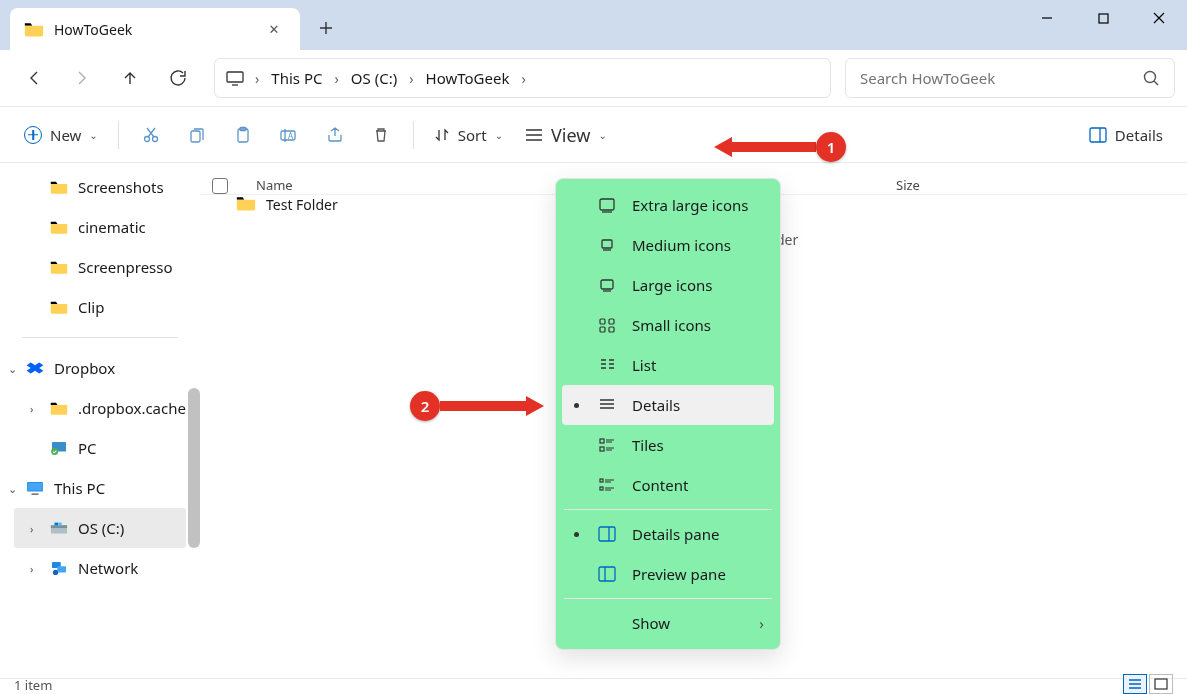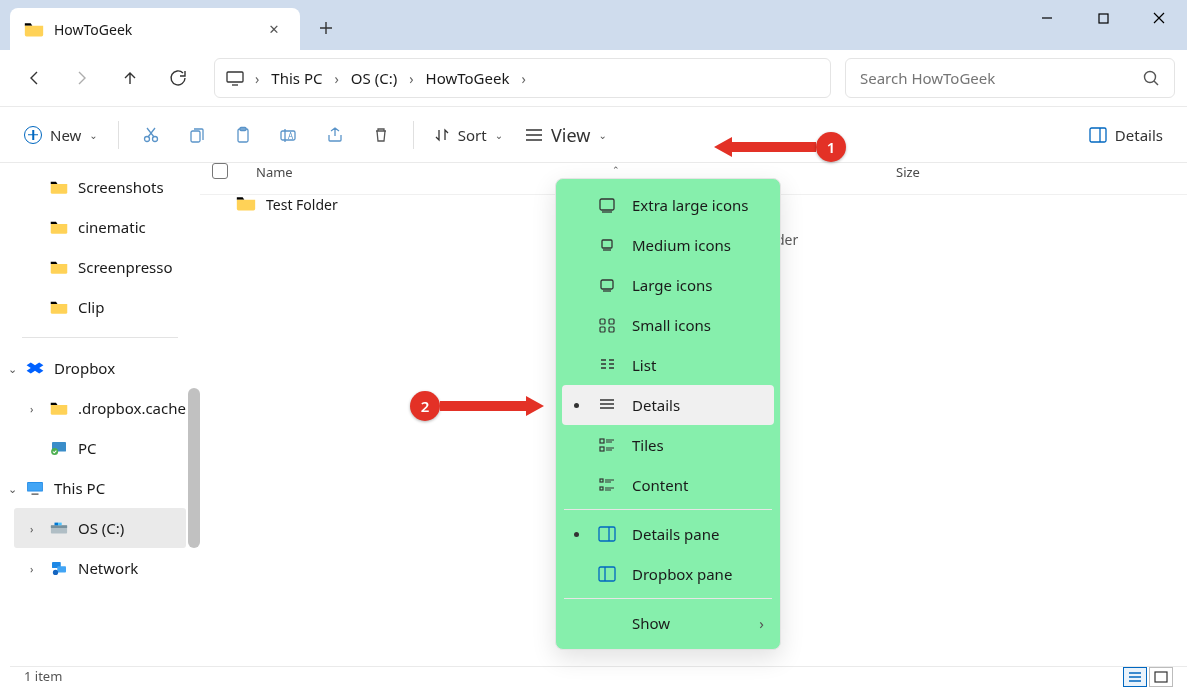--- a/index.html
+++ b/index.html
@@ -42,41 +42,41 @@
 .side-item { height: 40px; display: flex; align-items: center; padding: 0 10px 0 42px; cursor: pointer; font-size: 15px; position: relative; }
 .side-item.l1 { padding-left: 18px; }
 .side-item.l2 { padding-left: 42px; }
 .side-item.sel { background: #eaeaea; border-radius: 3px; margin: 0 6px; padding-left: 36px; }
 .side-item .exp { position: absolute; left: 22px; width: 12px; color: #555; font-size: 11px; }
 .side-item.l1 .exp { left: 0px; }
 .side-item .sicon2 { width: 18px; height: 14px; margin-right: 10px; flex-shrink: 0; }
 .side-sep { height: 1px; background: #e3e3e3; margin: 10px 14px; }
 
 .main { flex: 1; position: relative; }
-.col-header { height: 32px; display: flex; align-items: flex-start; border-bottom: 1px solid #f0f0f0; font-size: 13px; color: #4a4a4a; }
+.col-header { height: 32px; display: flex; align-items: flex-end; border-bottom: 1px solid #f0f0f0; font-size: 13px; color: #4a4a4a; }
 .col { padding: 0 14px; display: flex; align-items: center; gap: 8px; }
 .col.name { width: 640px; }
 .col.size { width: 120px; }
 .col .sortind { font-size: 9px; color: #555; position: absolute; left: 370px; top: 0px; }
 .row { height: 38px; display: flex; padding-left: 10px; }
 .row .cb { width: 16px; height: 16px; border: 1px solid #888; border-radius: 3px; margin-right: 10px; visibility: hidden; }
 .row .ficon { width: 20px; height: 16px; margin-right: 10px; }
 
 .folder-icon { fill: #ffd257; }
 
 .menu { position: absolute; left: 555px; top: 178px; width: 226px; background: #86efac; border: 1px solid #e4e4e4; border-radius: 8px; box-shadow: 0 8px 24px rgba(0,0,0,.12); padding: 6px; z-index: 50; }
 .menu-item { height: 40px; display: flex; align-items: center; padding: 0 10px 0 36px; border-radius: 4px; cursor: pointer; font-size: 15px; position: relative; }
 .menu-item.sel { background: #f0f0f0; }
 .menu-item .dot { position: absolute; left: 12px; width: 5px; height: 5px; background: #333; border-radius: 50%; }
 .menu-item .micon { position: absolute; left: 36px; width: 18px; height: 18px; color: #333; }
 .menu-item .mlabel { margin-left: 34px; }
 .menu-item .mchev { margin-left: auto; color: #555; }
 .menu-sep { height: 1px; background: #e6e6e6; margin: 4px 2px; }
 
-.statusbar { position: absolute; bottom: 0; left: 10px; right: 0; height: 28px; border-top: 1px solid #eaeaea; display: flex; align-items: flex-start; padding: 0 14px; font-size: 13px; color: #555; }
+.statusbar { position: absolute; bottom: 0; left: 0; right: 0; height: 16px; border-top: 1px solid #eaeaea; display: flex; align-items: flex-end; padding: 0 14px; font-size: 13px; color: #555; }
 .sb-right { margin-left: auto; display: flex; gap: 2px; }
 .sb-view { width: 24px; height: 20px; border: 1px solid #bcbcbc; display: flex; align-items: center; justify-content: center; cursor: pointer; }
 .sb-view.active { border-color: #0067c0; background: #eaf3fb; }
 
 .callout { position: absolute; display: flex; align-items: center; z-index: 60; }
 .callout .num { width: 30px; height: 30px; border-radius: 50%; background: #e33126; color: #fff; display: flex; align-items: center; justify-content: center; font-weight: 600; font-size: 15px; box-shadow: 0 1px 3px rgba(0,0,0,.3); }
 .callout .arrow-body { height: 10px; background: #e33126; }
 .callout .arrow-head { width: 0; height: 0; border-top: 10px solid transparent; border-bottom: 10px solid transparent; }
 .callout.left .arrow-head { border-right: 18px solid #e33126; }
 .callout.right .arrow-head { border-left: 18px solid #e33126; }
@@ -416,21 +416,21 @@
         <rect x="1" y="1" width="16" height="14" rx="1.5" stroke="#0067c0" stroke-width="1.3" fill="none"></rect>
         <path d="M11 1v14" stroke="#0067c0" stroke-width="1.3"></path>
       </svg>
     <span class="mlabel">Details pane</span>
   </div>
   <div class="menu-item">
     <svg class="micon" viewBox="0 0 18 16">
         <rect x="1" y="1" width="16" height="14" rx="1.5" stroke="#0067c0" stroke-width="1.3" fill="none"></rect>
         <path d="M7 1v14" stroke="#0067c0" stroke-width="1.3"></path>
       </svg>
-    <span class="mlabel">Dropbox pane</span>
+    <span class="mlabel">Preview pane</span>
   </div>
   <div class="menu-sep"></div>
   <div class="menu-item" style="padding-left:36px">
     <span class="mlabel">Show</span>
     <span class="mchev">›</span>
   </div>
 </div>
 
 <div class="callout left" style="left:714px; top:132px;">
   <div class="arrow-head"></div>

